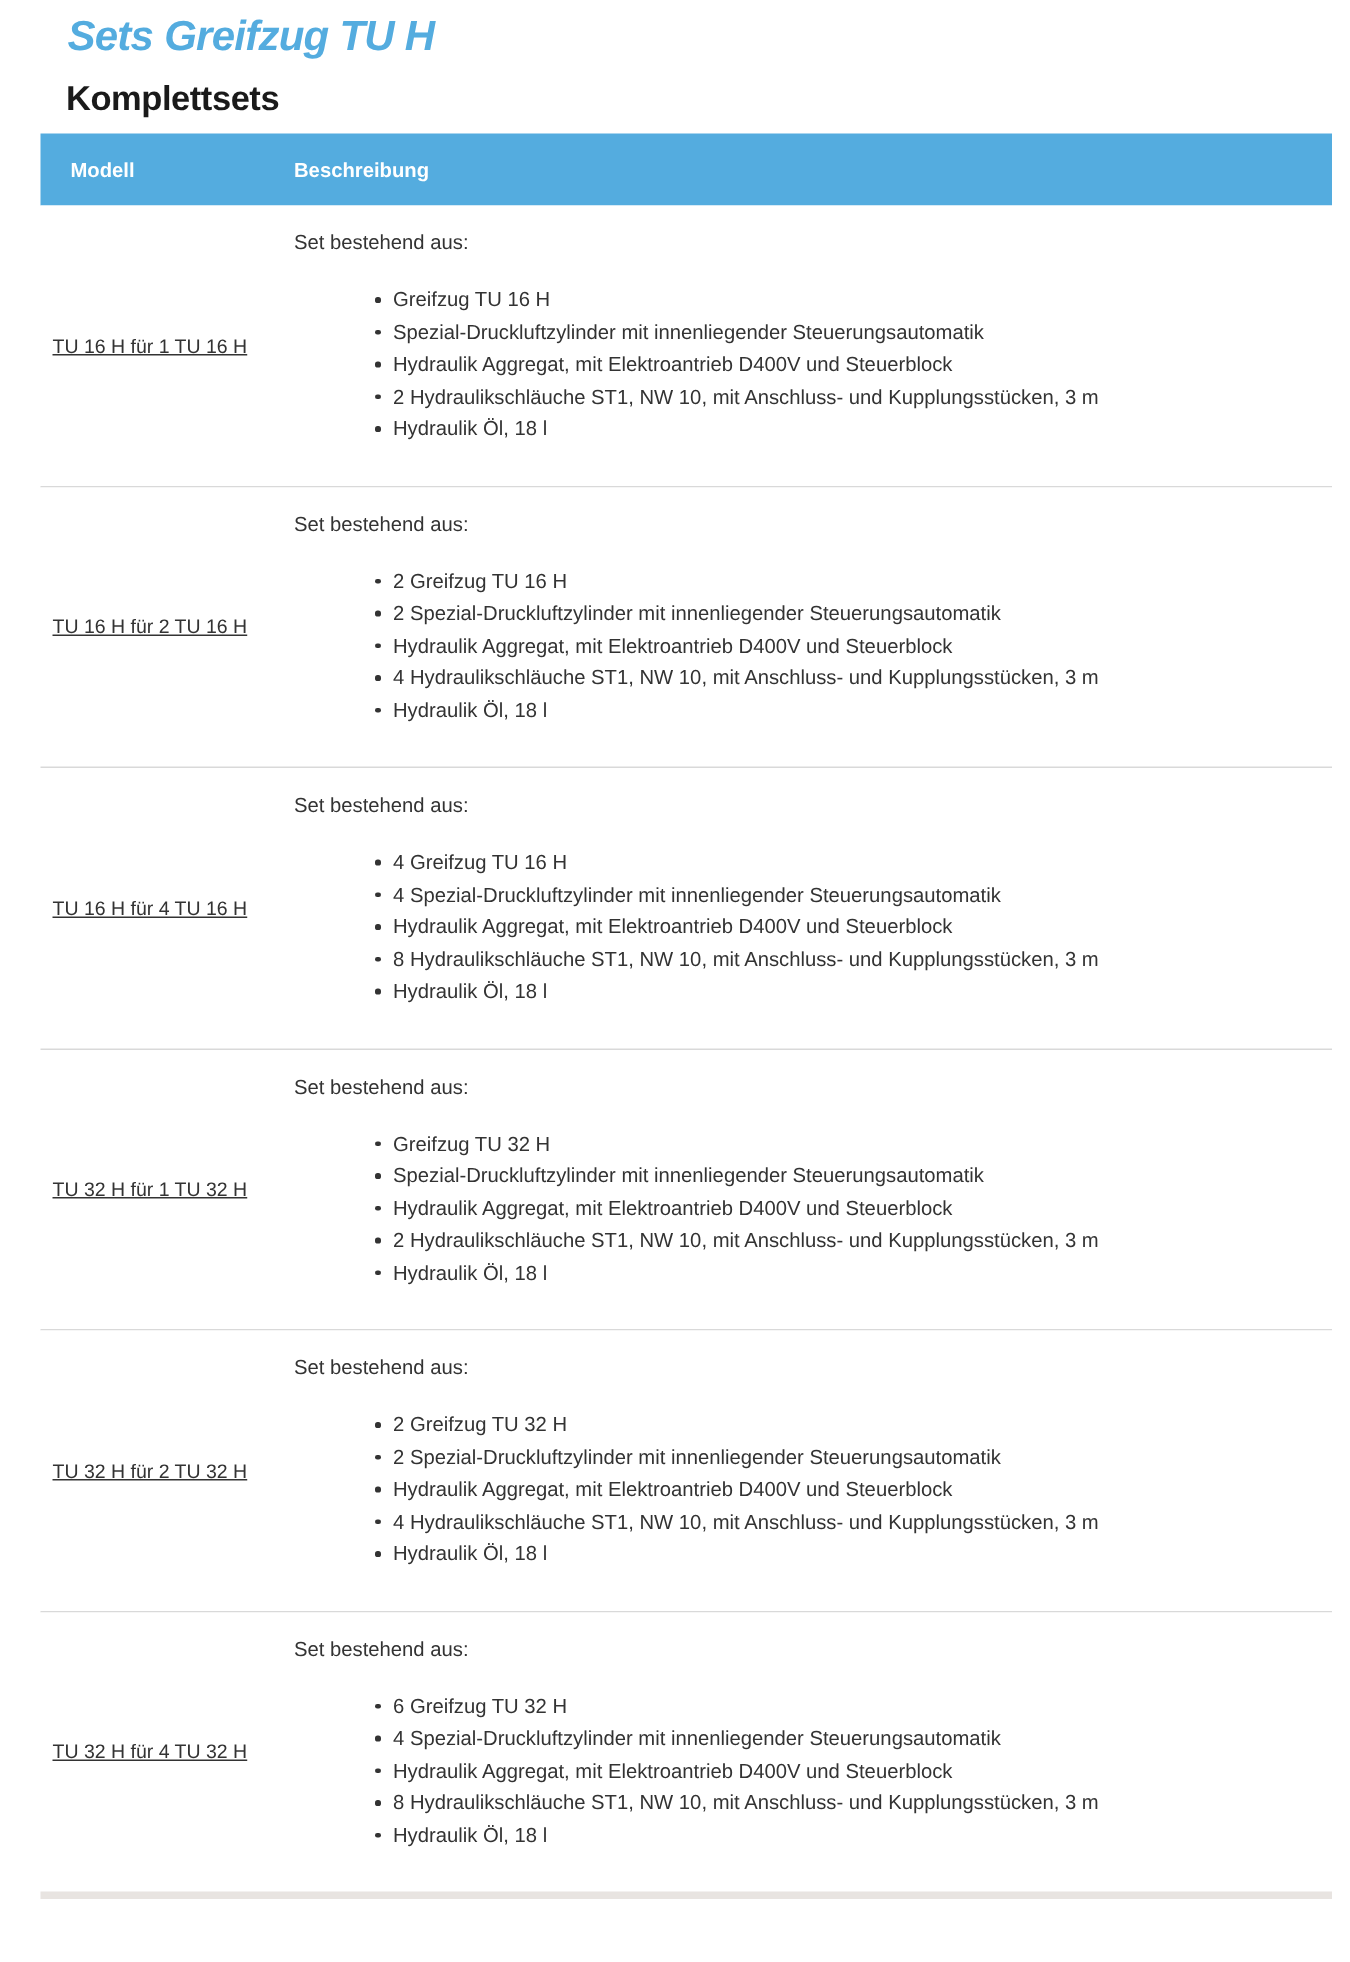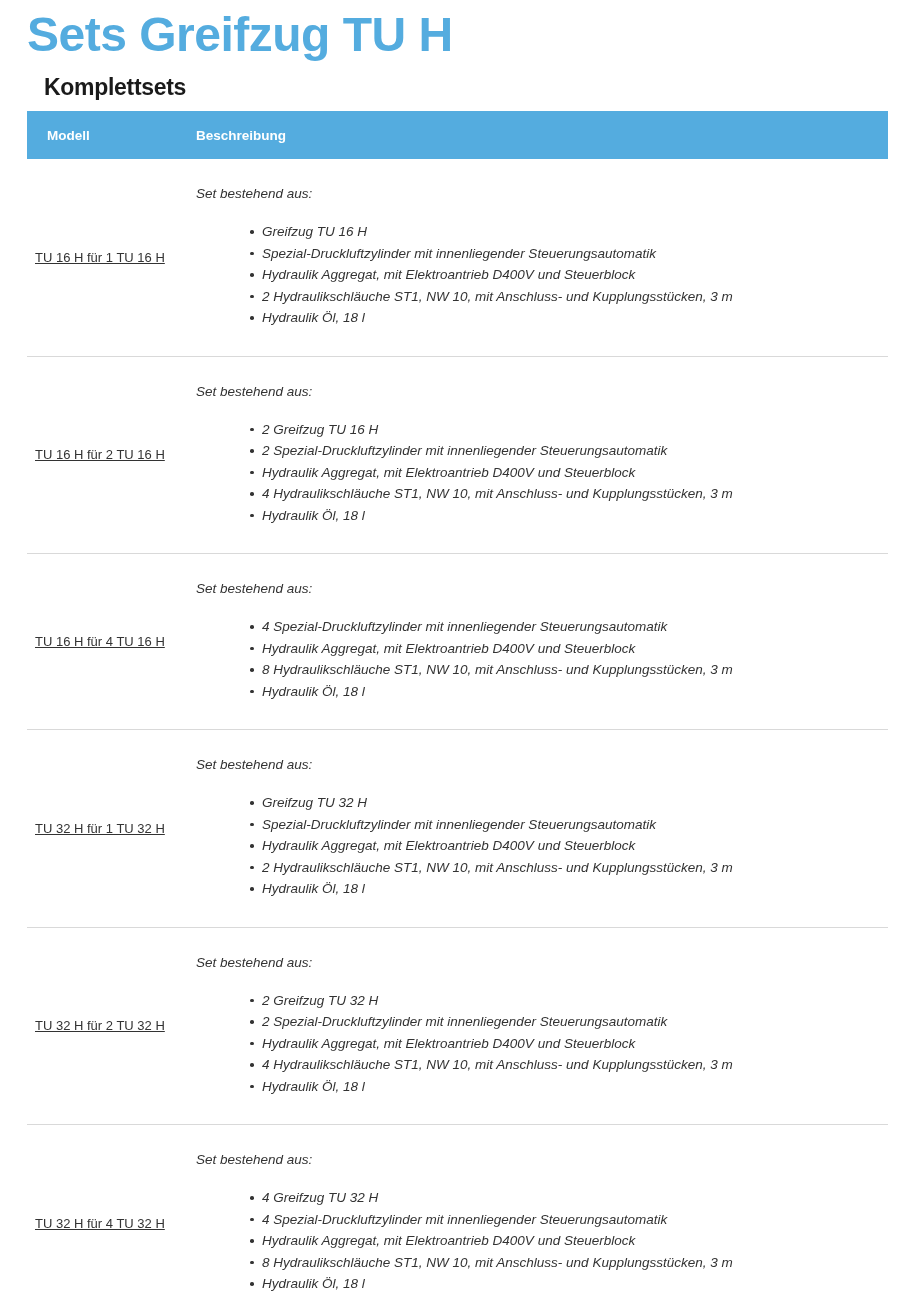--- a/index.html
+++ b/index.html
@@ -13,26 +13,27 @@
   body {
     width: 900px;
     height: 1308px;
     font-family: "Liberation Sans", "DejaVu Sans", sans-serif;
     color: var(--text);
     overflow: hidden;
   }
   .page { padding-top: 9px; }
 
   .page-title {
-    margin-left: 27px;
-    font-size: 48px;
+    margin-left: 45px;
+    font-size: 28px;
     font-weight: bold;
     letter-spacing: -0.5px;
     color: var(--accent);
     line-height: 1.1;
+    font-style: italic;
   }
   .page-subtitle {
     margin-left: 44px;
     margin-top: 13px;
     font-size: 23px;
     font-weight: bold;
     letter-spacing: -0.3px;
     color: #1a1a1a;
     line-height: 1.1;
   }
@@ -65,24 +66,23 @@
     flex: none;
     padding-left: 8px;
     display: flex;
     align-items: center;
     font-size: 13px;
     color: var(--text);
     text-decoration: underline;
   }
   .desc-cell {
     flex: 1;
-    padding: 27px 0 27px 0;
+    padding: 17px 0 27px 0;
     font-size: 13.5px;
     color: var(--text);
-    font-style: italic;
   }
   .set-intro { line-height: 15px; }
   .set-items {
     list-style: none;
     margin-top: 20px;
     padding-left: 52px;
   }
   .set-items li {
     position: relative;
     padding-left: 14px;
@@ -146,20 +146,21 @@
               <li>Hydraulik Öl, 18 l</li>
             </ul>
     </div>
   </div>
 
   <div class="table-row">
     <div class="model-cell">TU 16 H für 4 TU 16 H</div>
     <div class="desc-cell">
       <div class="set-intro">Set bestehend aus:</div>
       <ul class="set-items">
+              <li>4 Greifzug TU 16 H</li>
               <li>4 Spezial-Druckluftzylinder mit innenliegender Steuerungsautomatik</li>
               <li>Hydraulik Aggregat, mit Elektroantrieb D400V und Steuerblock</li>
               <li>8 Hydraulikschläuche ST1, NW 10, mit Anschluss- und Kupplungsstücken, 3 m</li>
               <li>Hydraulik Öl, 18 l</li>
             </ul>
     </div>
   </div>
 
   <div class="table-row">
     <div class="model-cell">TU 32 H für 1 TU 32 H</div>
@@ -187,21 +188,21 @@
               <li>Hydraulik Öl, 18 l</li>
             </ul>
     </div>
   </div>
 
   <div class="table-row">
     <div class="model-cell">TU 32 H für 4 TU 32 H</div>
     <div class="desc-cell">
       <div class="set-intro">Set bestehend aus:</div>
       <ul class="set-items">
-              <li>4 Greifzug TU 32 H</li>
+              <li>6 Greifzug TU 32 H</li>
               <li>4 Spezial-Druckluftzylinder mit innenliegender Steuerungsautomatik</li>
               <li>Hydraulik Aggregat, mit Elektroantrieb D400V und Steuerblock</li>
               <li>8 Hydraulikschläuche ST1, NW 10, mit Anschluss- und Kupplungsstücken, 3 m</li>
               <li>Hydraulik Öl, 18 l</li>
             </ul>
     </div>
   </div>
 </div>
 
     <div class="table-footer-bar"></div>

